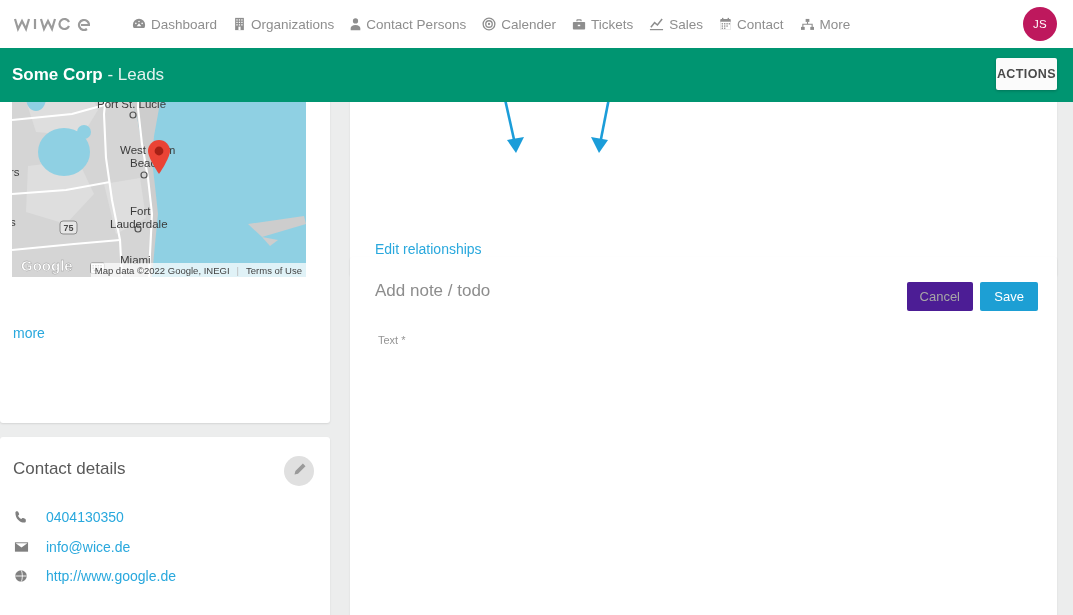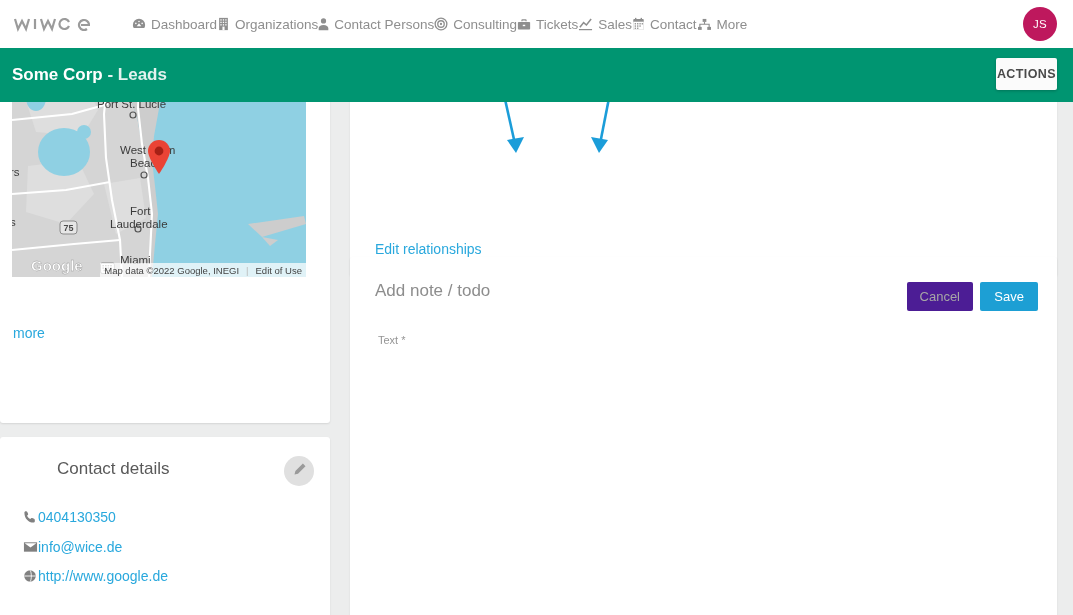--- a/index.html
+++ b/index.html
@@ -18,21 +18,21 @@
     background: #ffffff;
     display: flex; align-items: center;
   }
   .brand {
     margin-left: 12px; width: 100px;
     display: flex; align-items: center;
   }
   .brand svg { display: block; }
   .navitems {
     display: flex; align-items: center;
-    margin-left: 20px; 
+    margin-left: 20px; gap: 16px;
   }
   .navitem {
     display: flex; align-items: center; gap: 5px;
     color: #8e8e8e; font-size: 13.5px; cursor: pointer;
     white-space: nowrap;
   }
   .navitem .nico { display: flex; align-items: center; color: #8e8e8e; }
   .navitem .nico svg { display: block; }
   .avatar {
     position: absolute; right: 16px; top: 7px;
@@ -47,21 +47,21 @@
   .greenbar {
     position: absolute; top: 48px; left: 0;
     width: 1073px; height: 54px;
     background: #009571;
     display: flex; align-items: center;
   }
   .gtitle {
     margin-left: 12px; color: #ffffff; font-size: 17px;
   }
   .gtitle .strong { font-weight: bold; }
-  .gtitle .light { color: #e2f2ee; font-weight: bold; }
+  .gtitle .light { color: #e2f2ee; font-weight: normal; }
   .actions-btn {
     position: absolute; right: 16px; top: 10px;
     background: #fbfbfb; color: #4a4a4a;
     border: none; border-radius: 2px;
     padding: 9px 1px;
     font-size: 12.5px; font-weight: bold; letter-spacing: .4px;
     font-family: "Liberation Sans", sans-serif;
     box-shadow: 0 1px 3px rgba(0,0,0,.22);
     cursor: pointer;
   }
@@ -104,46 +104,46 @@
   .map-credit {
     position: absolute; right: 0; bottom: 0;
     height: 14px;
     display: flex; align-items: center;
     background: rgba(255,255,255,.72);
     font-size: 9.5px; color: #444;
     padding: 0 4px; gap: 7px;
   }
   .map-credit .sep { color: #bbb; }
   .gmark {
-    position: absolute; left: 19px; bottom: 2px;
+    position: absolute; left: 9px; bottom: 2px;
     display: flex; align-items: flex-end; gap: 15px;
   }
   .more-link {
     position: absolute; left: 13px; top: 295px;
     color: #29a8dd; font-size: 14px; cursor: pointer;
   }
 
   .left-card-2 {
     position: absolute; left: 0; top: 335px;
     width: 330px; height: 230px;
   }
   .cd-title {
     position: absolute; left: 13px; top: 22px;
-    color: #595959; font-size: 17px; margin-left: 44px;
+    color: #595959; font-size: 17px;
   }
   .cd-edit {
     position: absolute; right: 16px; top: 19px;
     width: 30px; height: 30px; border-radius: 50%;
     background: #e0e0e0;
     display: flex; align-items: center; justify-content: center;
     cursor: pointer; color: #9a9a9a;
   }
   .cd-row {
-    position: absolute; left: 22px;
-    display: flex; align-items: center; gap: 0;
+    position: absolute; left: 13px;
+    display: flex; align-items: center; gap: 17px;
   }
   .cd-ico { width: 16px; display: flex; justify-content: center; color: #808080; }
   .cd-val { color: #29a8dd; font-size: 14px; cursor: pointer; }
 
   
   .right-col { position: absolute; left: 350px; top: 0; width: 707px; }
   .rel-card {
     position: absolute; left: 0; top: -102px;
     width: 707px; height: 240px;
     border-top-left-radius: 0; border-top-right-radius: 0; margin-top: 36px;
@@ -256,21 +256,21 @@
     </div>
 
     <div class="navitem">
       <span class="nico">
         <svg width="14" height="14" viewBox="0 0 16 16">
             <circle cx="8" cy="8" r="6.7" fill="none" stroke="currentColor" stroke-width="1.5"></circle>
             <circle cx="8" cy="8" r="3.7" fill="none" stroke="currentColor" stroke-width="1.5"></circle>
             <circle cx="8" cy="8" r="1.3" fill="currentColor"></circle>
           </svg>
       </span>
-      <span>Consulting</span>
+      <span>Calender</span>
     </div>
 
     <div class="navitem">
       <span class="nico">
         <svg width="14" height="13" viewBox="0 0 16 14">
             <path fill="currentColor" d="M6 1h4a1 1 0 011 1v1.4H9.7V2.3H6.3v1.1H5V2a1 1 0 011-1z"></path>
             <rect x="1" y="4" width="14" height="8.6" rx="1" fill="currentColor"></rect>
             <rect x="6.6" y="7.3" width="2.8" height="1.6" fill="#fff"></rect>
           </svg>
       </span>
@@ -416,21 +416,21 @@
                 <rect x="5" y="5.4" width="1.6" height="1.4"></rect>
                 <rect x="7.6" y="5.4" width="1.6" height="1.4"></rect>
                 <rect x="10.2" y="5.4" width="1.6" height="1.4"></rect>
                 <rect x="3.4" y="7.8" width="7.8" height="1.4"></rect>
               </g>
           </svg>
         </div>
         <div class="map-credit">
           <span>Map data ©2022 Google, INEGI</span>
           <span class="sep">|</span>
-          <span>Edit of Use</span>
+          <span>Terms of Use</span>
         </div>
       </div>
 
       <div class="more-link">more</div>
     </div>
 
     <div class="card left-card-2">
       <div class="cd-title">Contact details</div>
       <div class="cd-edit">
         <span>

